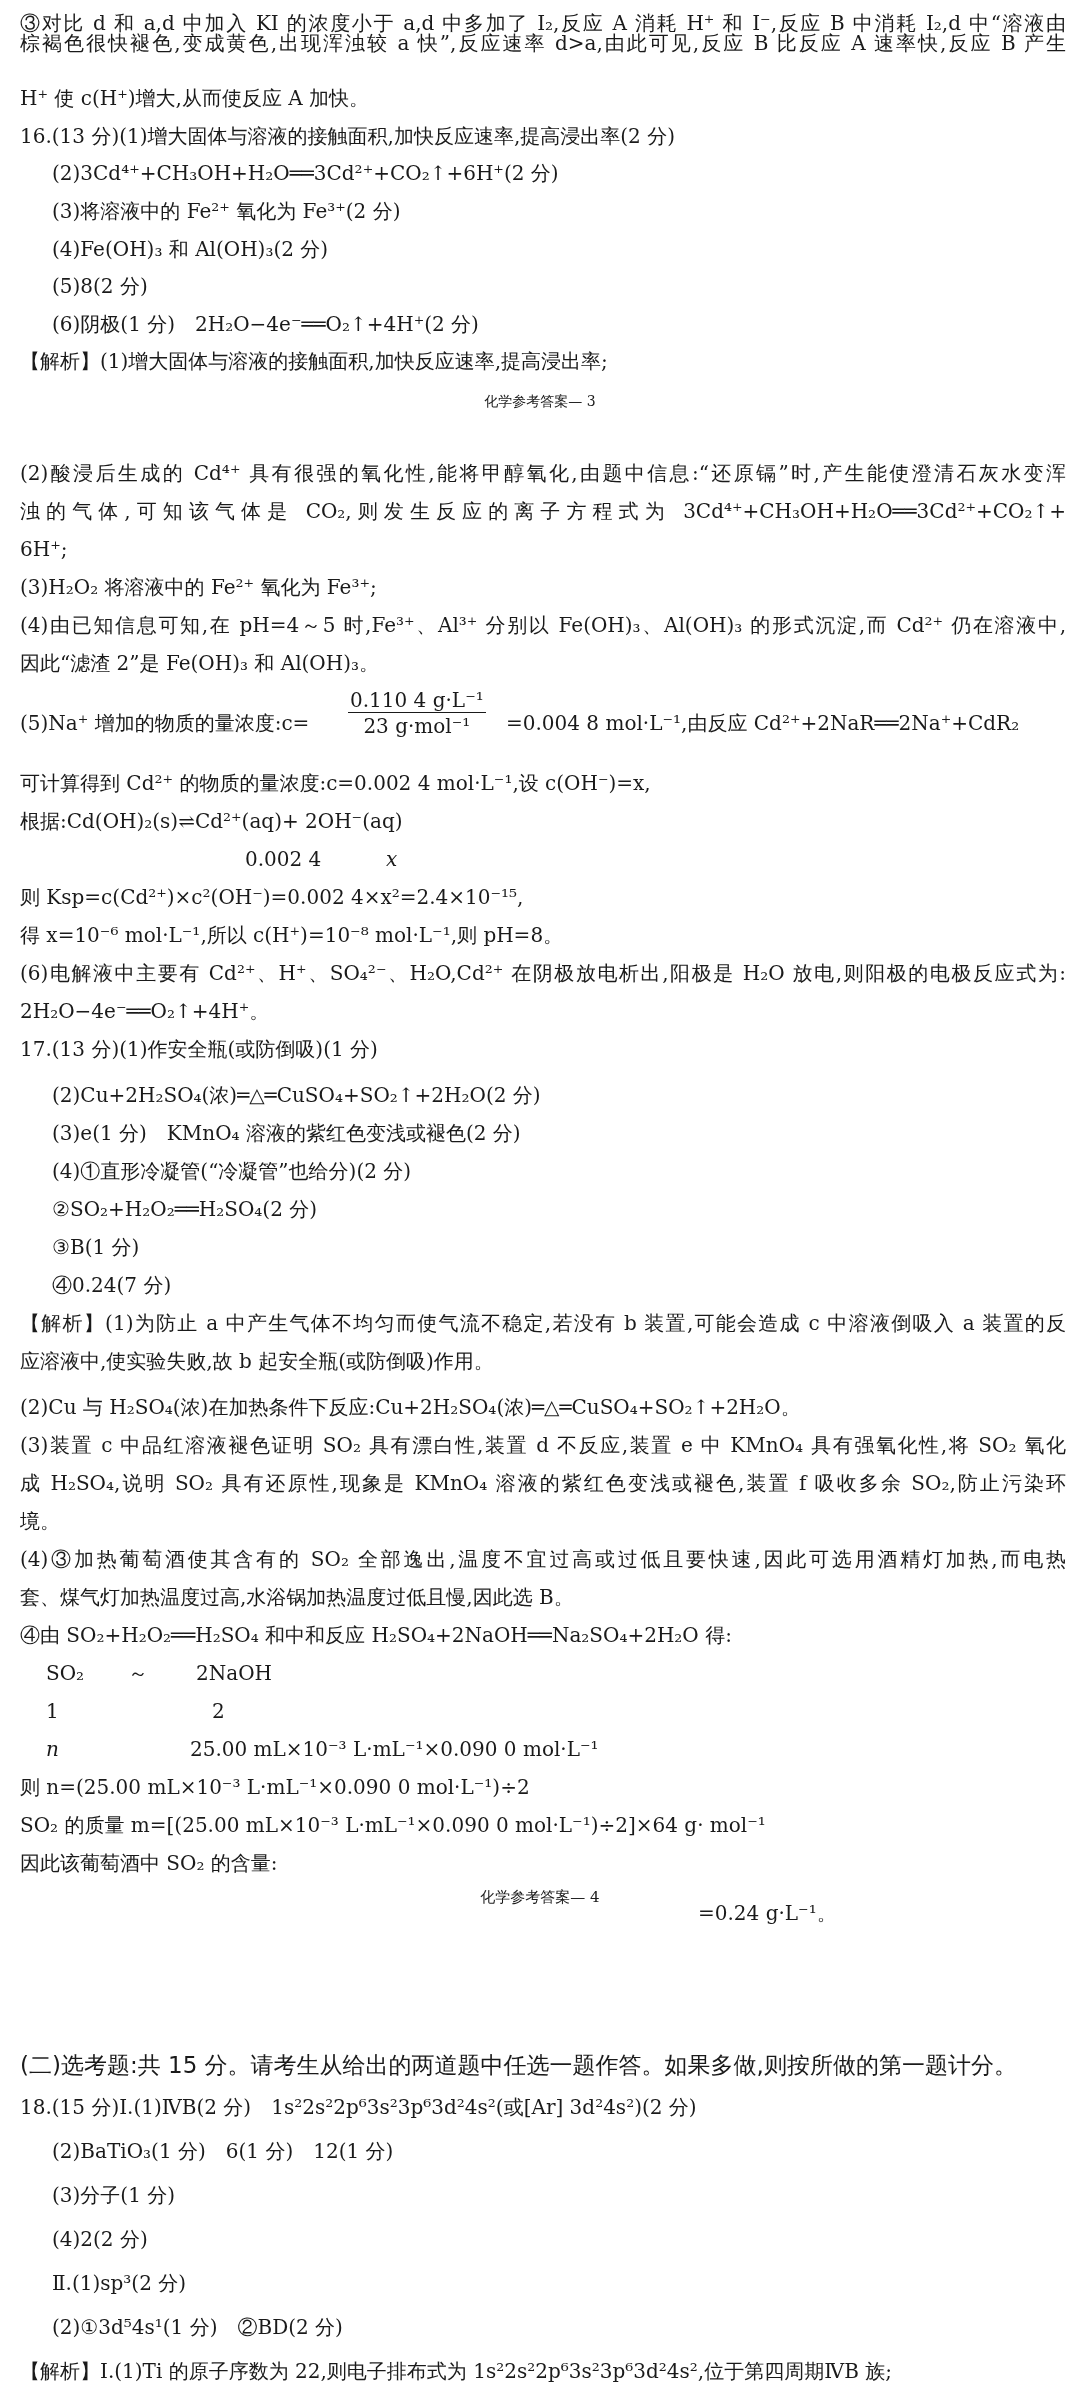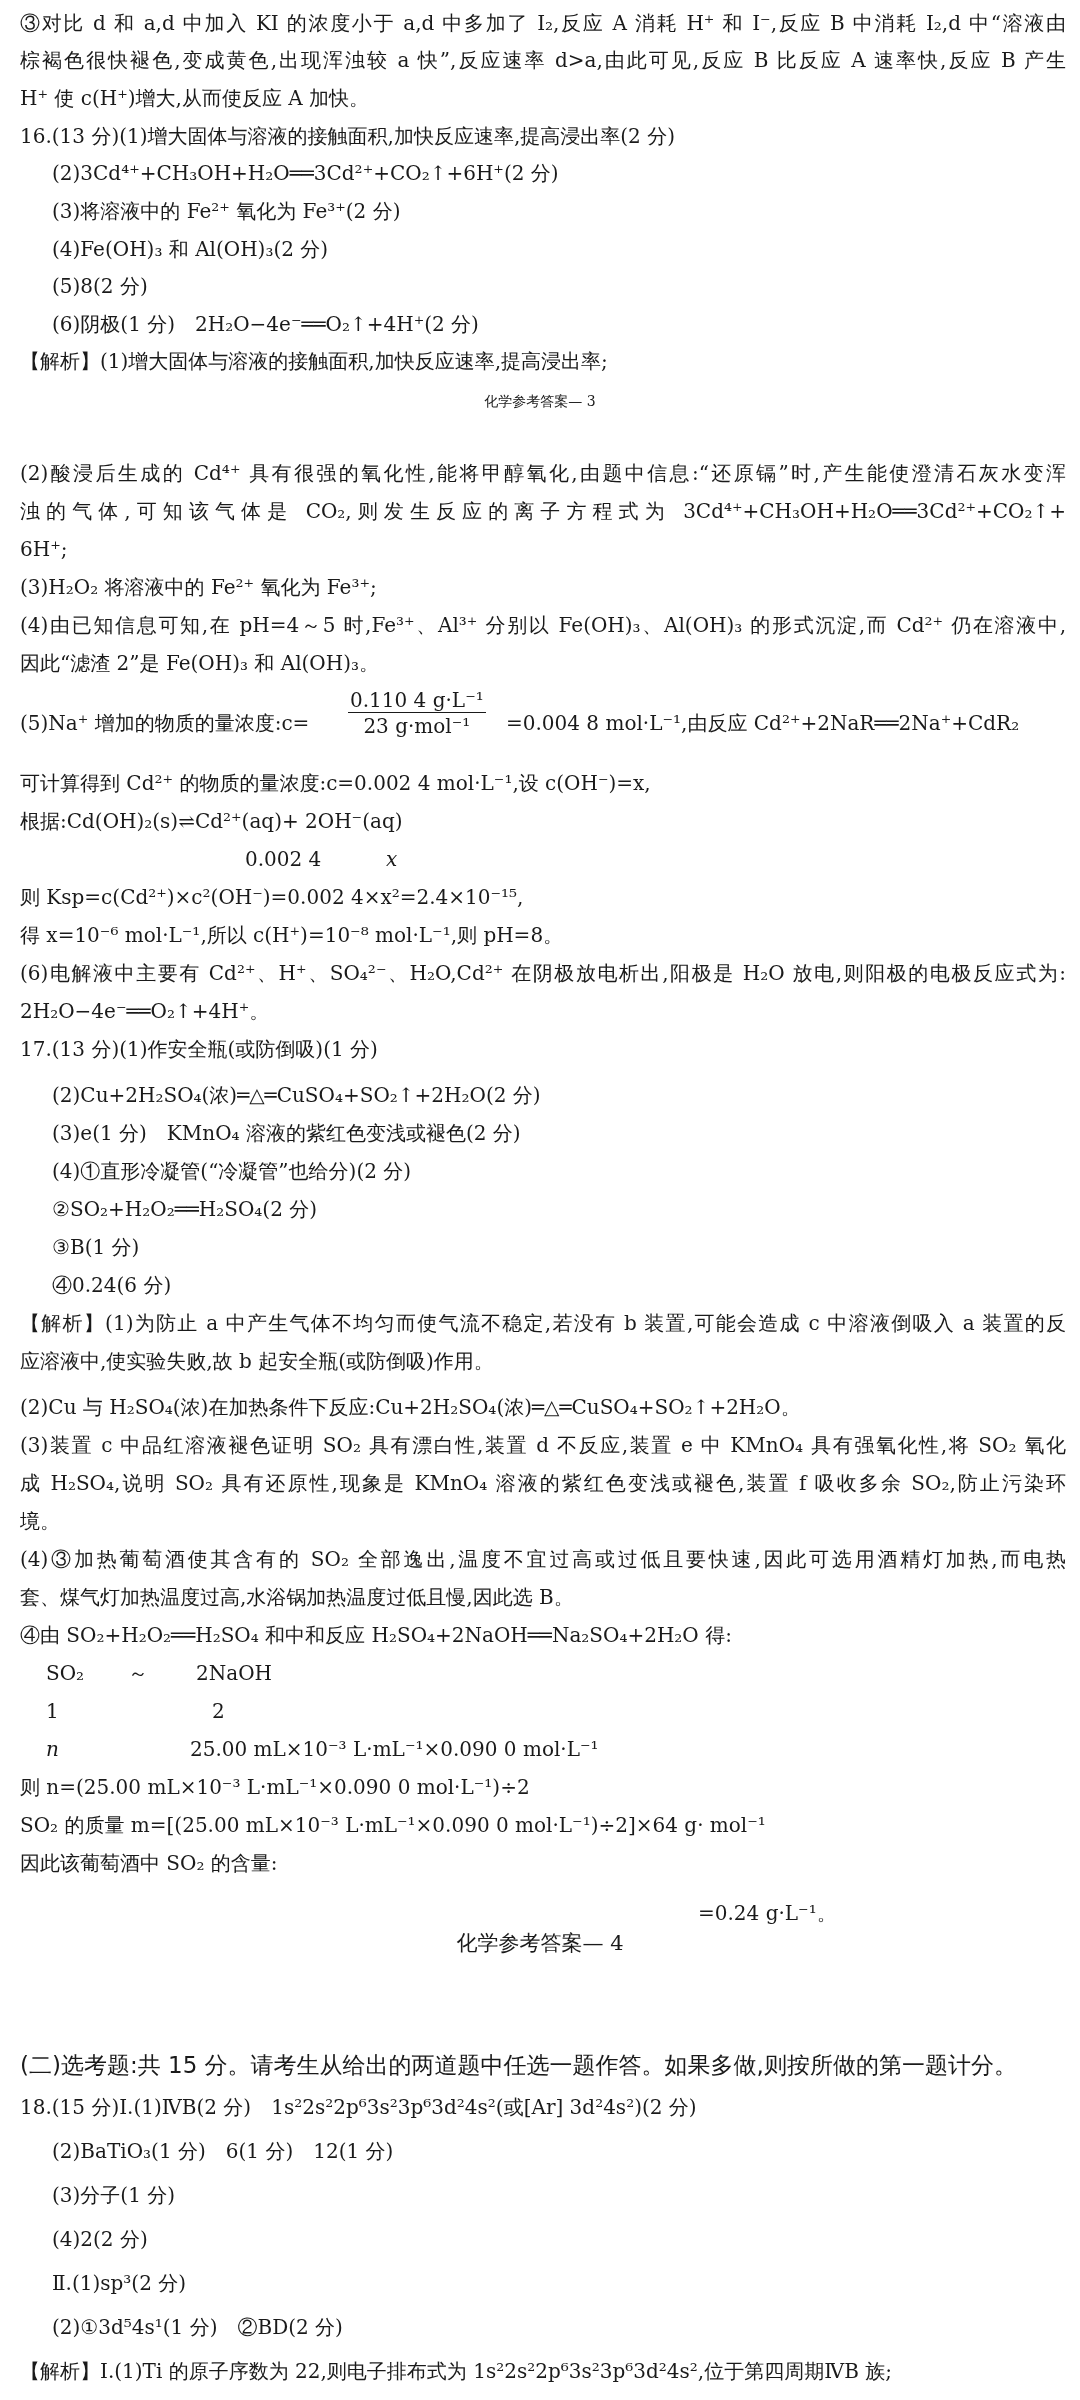--- a/index.html
+++ b/index.html
@@ -21,21 +21,21 @@
   .frac {
     position: absolute; display: inline-block; text-align: center;
   }
   .frac .num { display: block; border-bottom: 1.5px solid #1a1a1a; padding: 0 2px; line-height: 24px; }
   .frac .den { display: block; line-height: 26px; }
 </style>
 </head>
 <body>
 
 <div class="line justify" style="top:10px">③对比 d 和 a,d 中加入 KI 的浓度小于 a,d 中多加了 I₂,反应 A 消耗 H⁺ 和 I⁻,反应 B 中消耗 I₂,d 中“溶液由</div>
-<div class="line justify" style="top:47px">棕褐色很快褪色,变成黄色,出现浑浊较 a 快”,反应速率 d&gt;a,由此可见,反应 B 比反应 A 速率快,反应 B 产生</div>
+<div class="line justify" style="top:30px">棕褐色很快褪色,变成黄色,出现浑浊较 a 快”,反应速率 d&gt;a,由此可见,反应 B 比反应 A 速率快,反应 B 产生</div>
 <div class="line" style="top:85px">H⁺ 使 c(H⁺)增大,从而使反应 A 加快。</div>
 
 <div class="line" style="top:123px">16.(13 分)(1)增大固体与溶液的接触面积,加快反应速率,提高浸出率(2 分)</div>
 <div class="line indent" style="top:160px">(2)3Cd⁴⁺+CH₃OH+H₂O══3Cd²⁺+CO₂↑+6H⁺(2 分)</div>
 <div class="line indent" style="top:198px">(3)将溶液中的 Fe²⁺ 氧化为 Fe³⁺(2 分)</div>
 <div class="line indent" style="top:236px">(4)Fe(OH)₃ 和 Al(OH)₃(2 分)</div>
 <div class="line indent" style="top:273px">(5)8(2 分)</div>
 <div class="line indent" style="top:311px">(6)阴极(1 分)　2H₂O−4e⁻══O₂↑+4H⁺(2 分)</div>
 
 <div class="line" style="top:348px">
@@ -72,21 +72,21 @@
 
 <div class="line justify" style="top:960px">(6)电解液中主要有 Cd²⁺、H⁺、SO₄²⁻、H₂O,Cd²⁺ 在阴极放电析出,阳极是 H₂O 放电,则阳极的电极反应式为:</div>
 <div class="line" style="top:998px">2H₂O−4e⁻══O₂↑+4H⁺。</div>
 
 <div class="line" style="top:1036px">17.(13 分)(1)作安全瓶(或防倒吸)(1 分)</div>
 <div class="line indent" style="top:1082px">(2)Cu+2H₂SO₄(浓)═△═CuSO₄+SO₂↑+2H₂O(2 分)</div>
 <div class="line indent" style="top:1120px">(3)e(1 分)　KMnO₄ 溶液的紫红色变浅或褪色(2 分)</div>
 <div class="line indent" style="top:1158px">(4)①直形冷凝管(“冷凝管”也给分)(2 分)</div>
 <div class="line indent" style="top:1196px">②SO₂+H₂O₂══H₂SO₄(2 分)</div>
 <div class="line indent" style="top:1234px">③B(1 分)</div>
-<div class="line indent" style="top:1272px">④0.24(6 分)</div>
+<div class="line indent" style="top:1272px">④0.24(7 分)</div>
 
 <div class="line justify" style="top:1310px">
   <span class="sans bold">【解析】</span><span>(1)为防止 a 中产生气体不均匀而使气流不稳定,若没有 b 装置,可能会造成 c 中溶液倒吸入 a 装置的反</span>
 </div>
 <div class="line" style="top:1348px">应溶液中,使实验失败,故 b 起安全瓶(或防倒吸)作用。</div>
 <div class="line" style="top:1394px">(2)Cu 与 H₂SO₄(浓)在加热条件下反应:Cu+2H₂SO₄(浓)═△═CuSO₄+SO₂↑+2H₂O。</div>
 <div class="line justify" style="top:1432px">(3)装置 c 中品红溶液褪色证明 SO₂ 具有漂白性,装置 d 不反应,装置 e 中 KMnO₄ 具有强氧化性,将 SO₂ 氧化</div>
 <div class="line justify" style="top:1470px">成 H₂SO₄,说明 SO₂ 具有还原性,现象是 KMnO₄ 溶液的紫红色变浅或褪色,装置 f 吸收多余 SO₂,防止污染环</div>
 <div class="line" style="top:1508px">境。</div>
 <div class="line justify" style="top:1546px">(4)③加热葡萄酒使其含有的 SO₂ 全部逸出,温度不宜过高或过低且要快速,因此可选用酒精灯加热,而电热</div>
@@ -110,21 +110,21 @@
 <div class="line" style="top:1774px">则 n=(25.00 mL×10⁻³ L·mL⁻¹×0.090 0 mol·L⁻¹)÷2</div>
 <div class="line" style="top:1812px">SO₂ 的质量 m=[(25.00 mL×10⁻³ L·mL⁻¹×0.090 0 mol·L⁻¹)÷2]×64 g· mol⁻¹</div>
 <div class="line" style="top:1850px">因此该葡萄酒中 SO₂ 的含量:</div>
 
 <div class="line" style="top:1888px; height:60px">
   <span class="frac" style="left:0; top:0">
   </span>
   <span style="position:absolute; left:678px; top:12px">=0.24 g·L⁻¹。</span>
 </div>
 
-<div class="line center" style="top:1930px; font-size:21px">化学参考答案— 4</div>
+<div class="line center" style="top:1884px; font-size:15px">化学参考答案— 4</div>
 
 <div class="line sans bold" style="top:2052px; font-size:23px">(二)选考题:共 15 分。请考生从给出的两道题中任选一题作答。如果多做,则按所做的第一题计分。</div>
 <div class="line" style="top:2094px">18.(15 分)Ⅰ.(1)ⅣB(2 分)　1s²2s²2p⁶3s²3p⁶3d²4s²(或[Ar] 3d²4s²)(2 分)</div>
 <div class="line indent" style="top:2138px">(2)BaTiO₃(1 分)　6(1 分)　12(1 分)</div>
 <div class="line indent" style="top:2182px">(3)分子(1 分)</div>
 <div class="line indent" style="top:2226px">(4)2(2 分)</div>
 <div class="line indent" style="top:2270px">Ⅱ.(1)sp³(2 分)</div>
 <div class="line indent" style="top:2314px">(2)①3d⁵4s¹(1 分)　②BD(2 分)</div>
 
 <div class="line" style="top:2358px">

